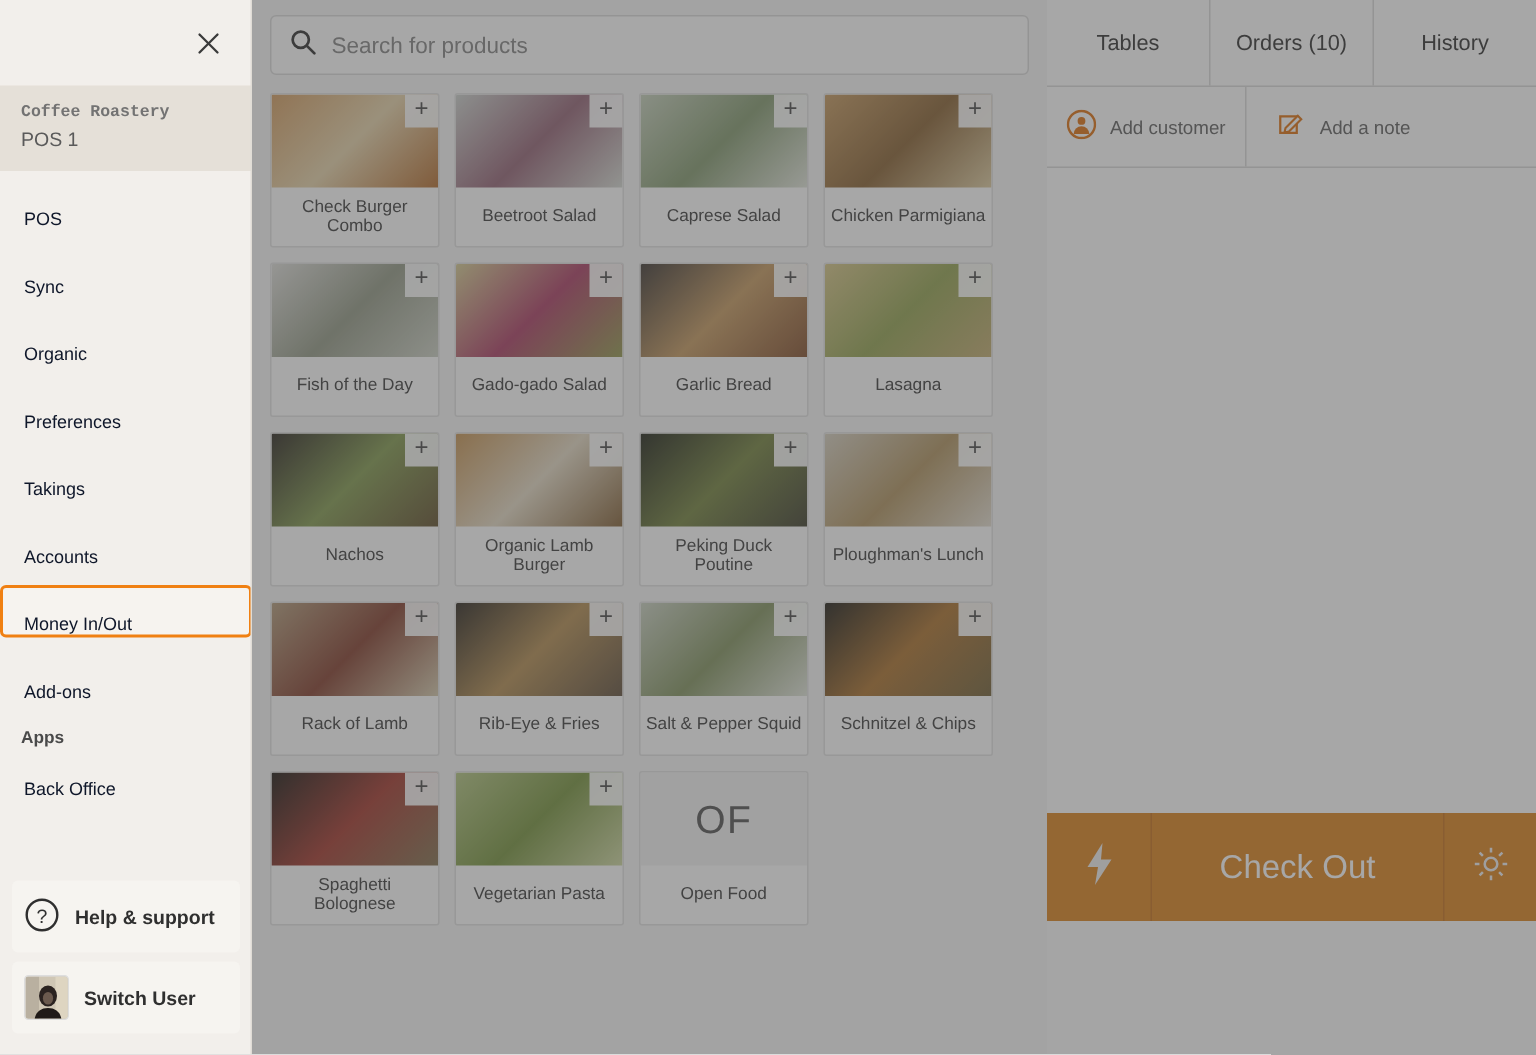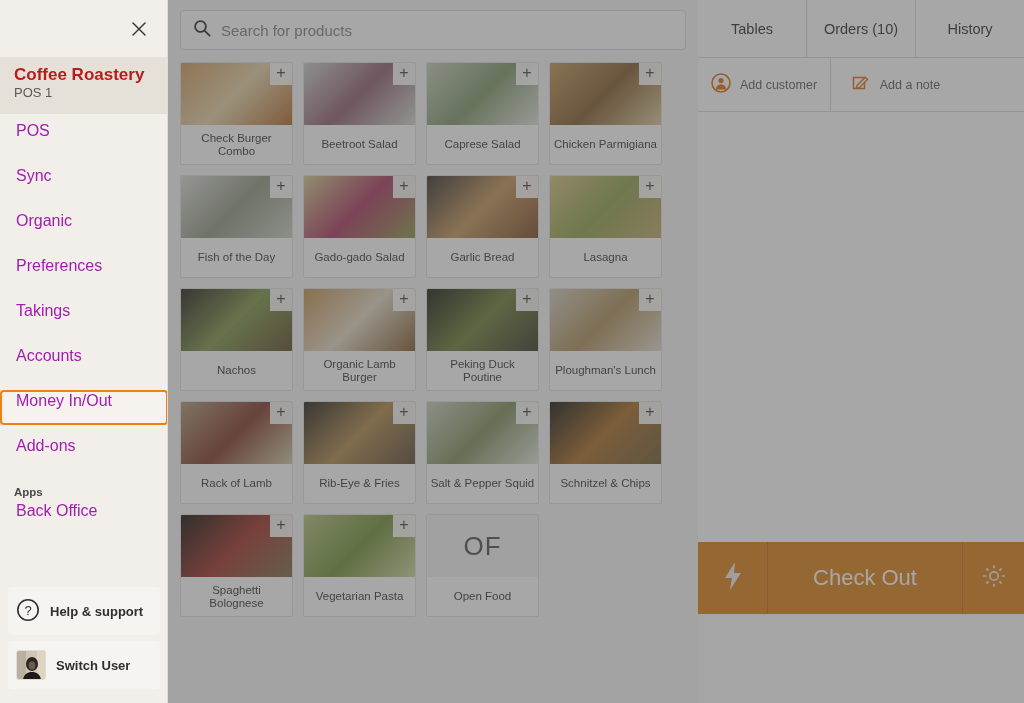--- a/index.html
+++ b/index.html
@@ -225,42 +225,43 @@
     width: 26px; height: 26px;
     display: flex; align-items: center; justify-content: center;
     cursor: pointer;
   }
   .drawer-account {
     background: #e5e0d8;
     padding: 9px 14px 12px 14px;
     flex: 0 0 auto;
   }
   .acct-name {
-    font-size: 17px;
+    font-size: 11px;
     font-weight: bold;
-    color: #b91c1c;
+    color: #737373;
     line-height: 18px;
+    font-family: Liberation Mono, monospace;
   }
   .acct-sub {
     font-size: 13px;
     color: #5a5a5a;
     line-height: 18px;
   }
   .drawer-nav {
     flex: 1 1 auto;
     padding-top: 6px;
     overflow: hidden;
   }
   .nav-item {
     display: flex;
-    align-items: flex-start;
+    align-items: flex-end;
     height: 35px;
     padding: 0 14px;
-    color: #a21caf;
-    font-size: 16px;
+    color: #0f172a;
+    font-size: 12px;
     margin-bottom: 10px;
     cursor: pointer;
     border: 2px solid transparent;
     border-radius: 4px;
   }
   .nav-item.focused {
     border-color: #f08012;
     background: #f6f3ef;
   }
   .nav-section {

